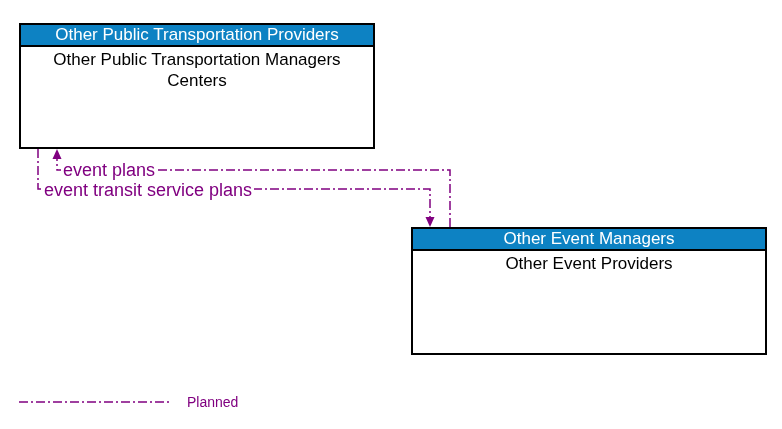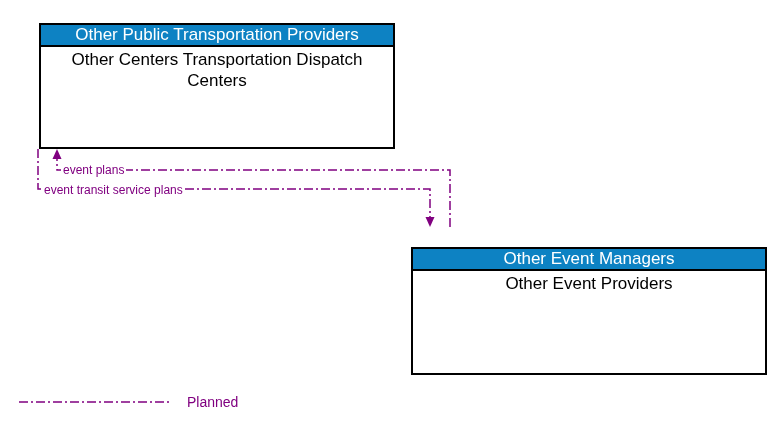--- a/index.html
+++ b/index.html
@@ -56,44 +56,44 @@
     stroke-dasharray: 9 3 2 3;
   }
   .arrowhead {
     fill: var(--connector);
     stroke: none;
   }
   .flow-label {
     position: absolute;
     color: var(--connector);
     background: var(--background);
-    font-size: 12px;
+    font-size: 18px;
     line-height: 14px;
     padding: 0 2px;
     white-space: nowrap;
   }
   .legend-label {
     position: absolute;
     color: var(--connector);
     font-size: 14px;
     line-height: 15px;
     white-space: nowrap;
   }
 </style>
 </head>
 <body>
 
 <div class="canvas">
 
-  <div class="box" style="left:19px; top:23px; width:356px; height:126px;margin-left:20px;">
+  <div class="box" style="left:19px; top:23px; width:356px; height:126px;">
     <div class="box-header">Other Public Transportation Providers</div>
-    <div class="box-body">Other Centers Transportation Dispatch Centers</div>
+    <div class="box-body">Other Public Transportation Managers Centers</div>
   </div>
 
-  <div class="box" style="left:411px; top:227px; width:356px; height:128px;margin-top:20px;">
+  <div class="box" style="left:411px; top:227px; width:356px; height:128px;">
     <div class="box-header">Other Event Managers</div>
     <div class="box-body">Other Event Providers</div>
   </div>
 
   <svg class="connectors" viewBox="0 0 782 429">
 
     <polyline class="flow-line" points="450,227 450,170 57,170 57,151"></polyline>
     <polygon class="arrowhead" points="57,149 52.5,159 61.5,159"></polygon>
 
     <polyline class="flow-line" points="38,149 38,189 430,189 430,219"></polyline>

